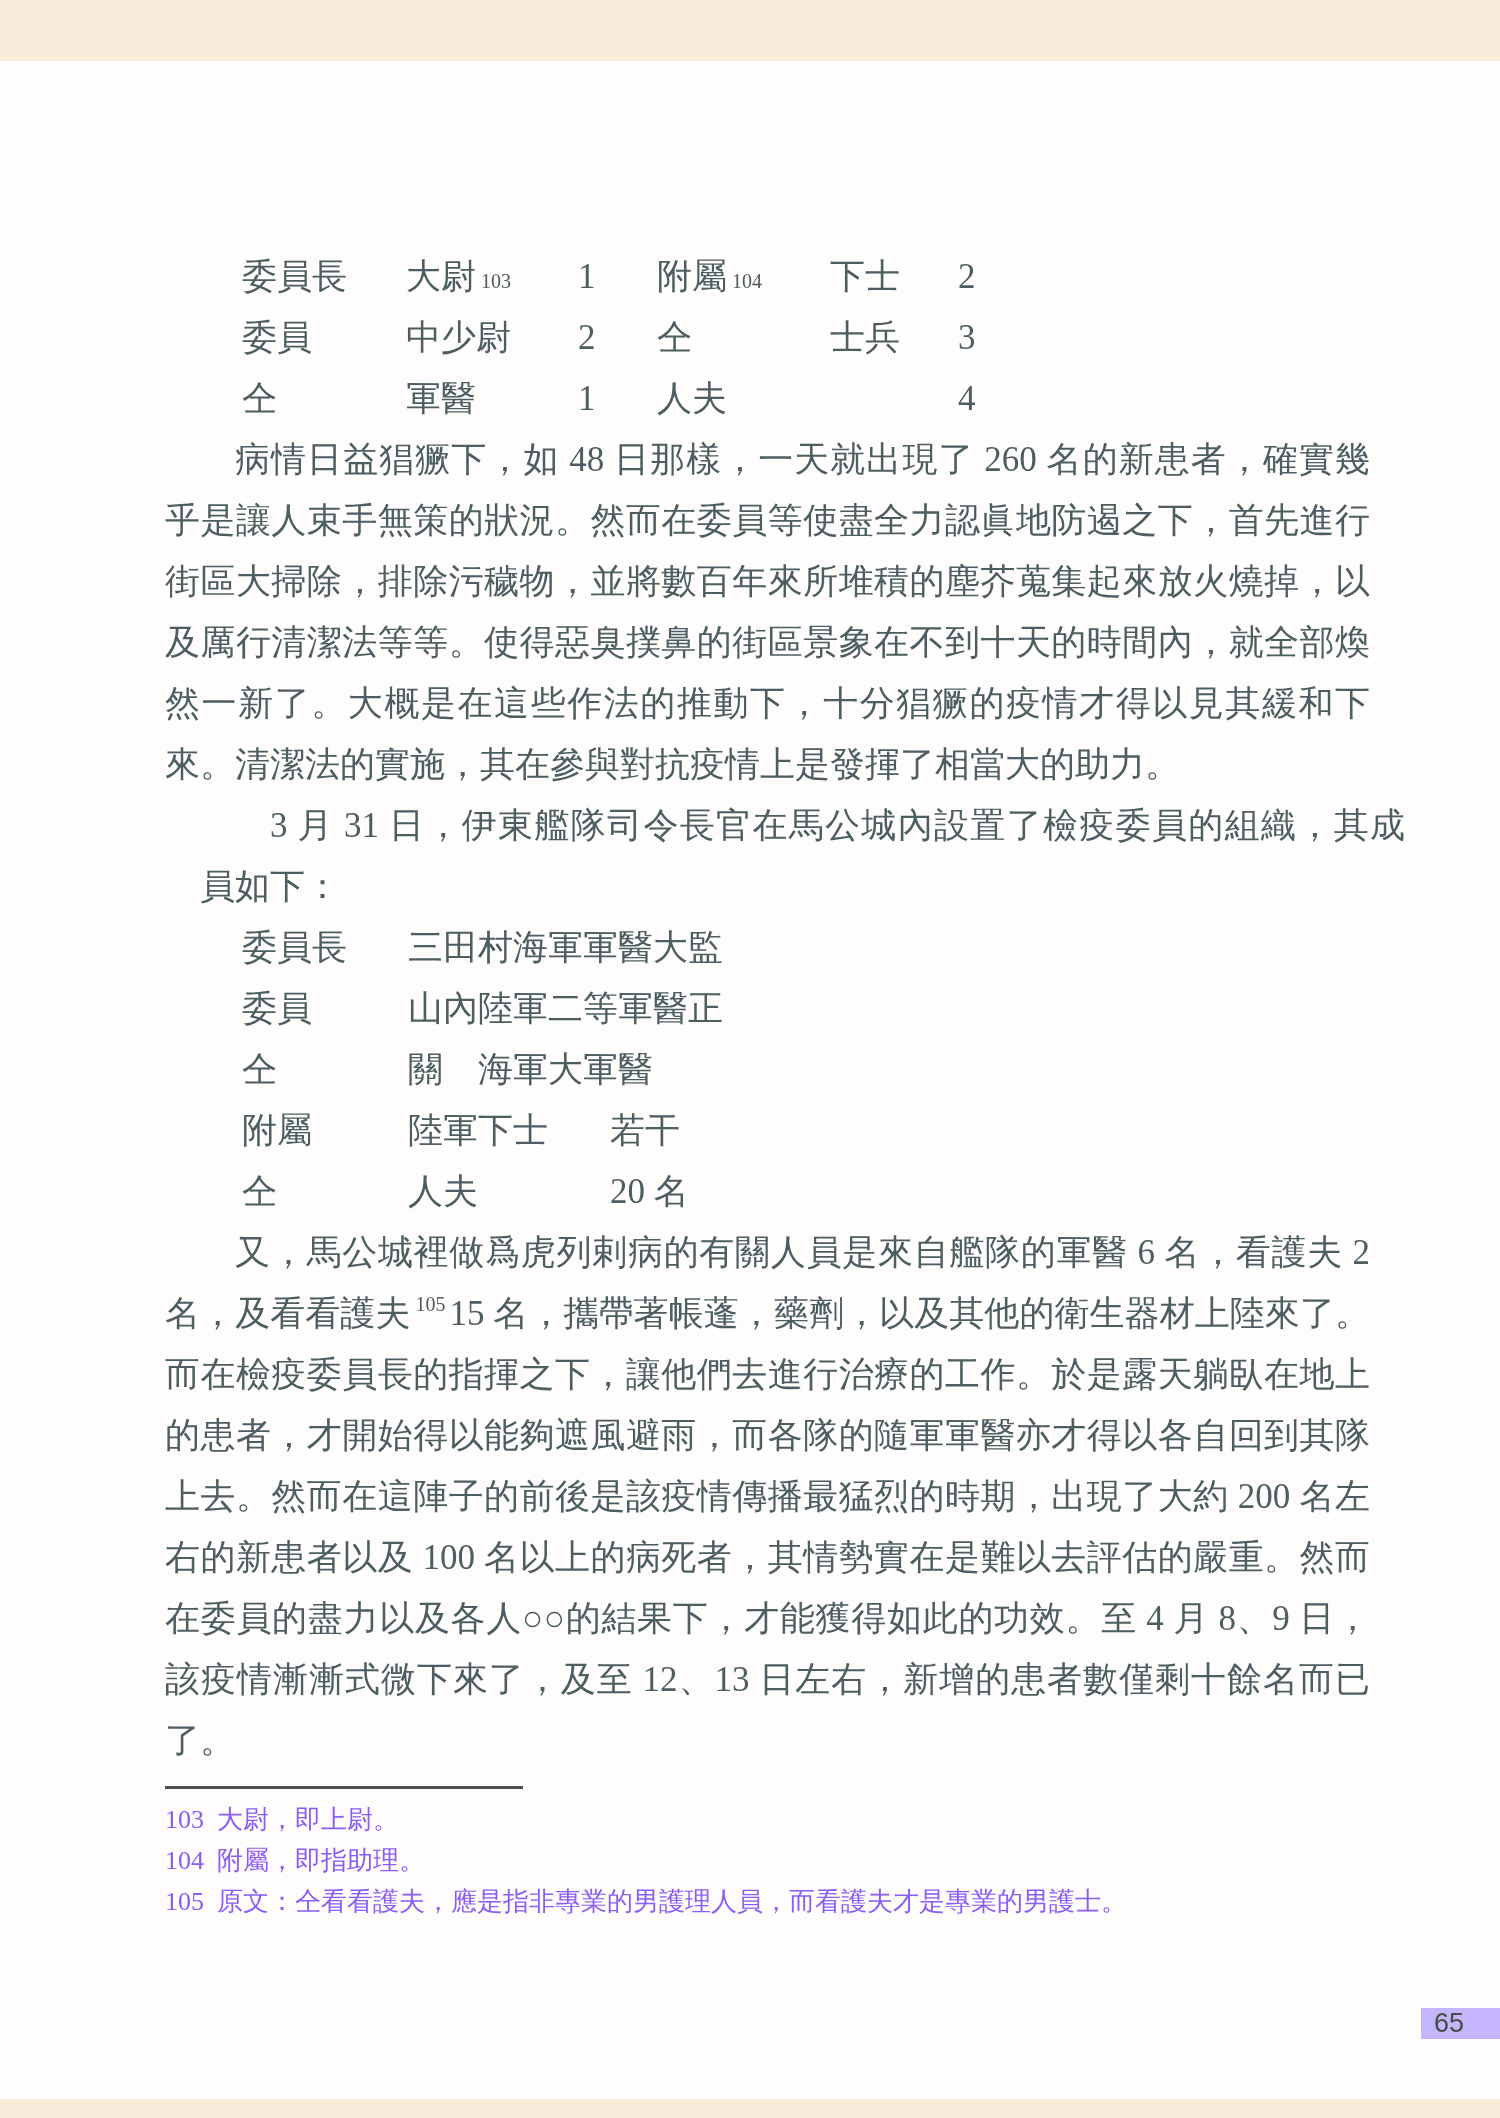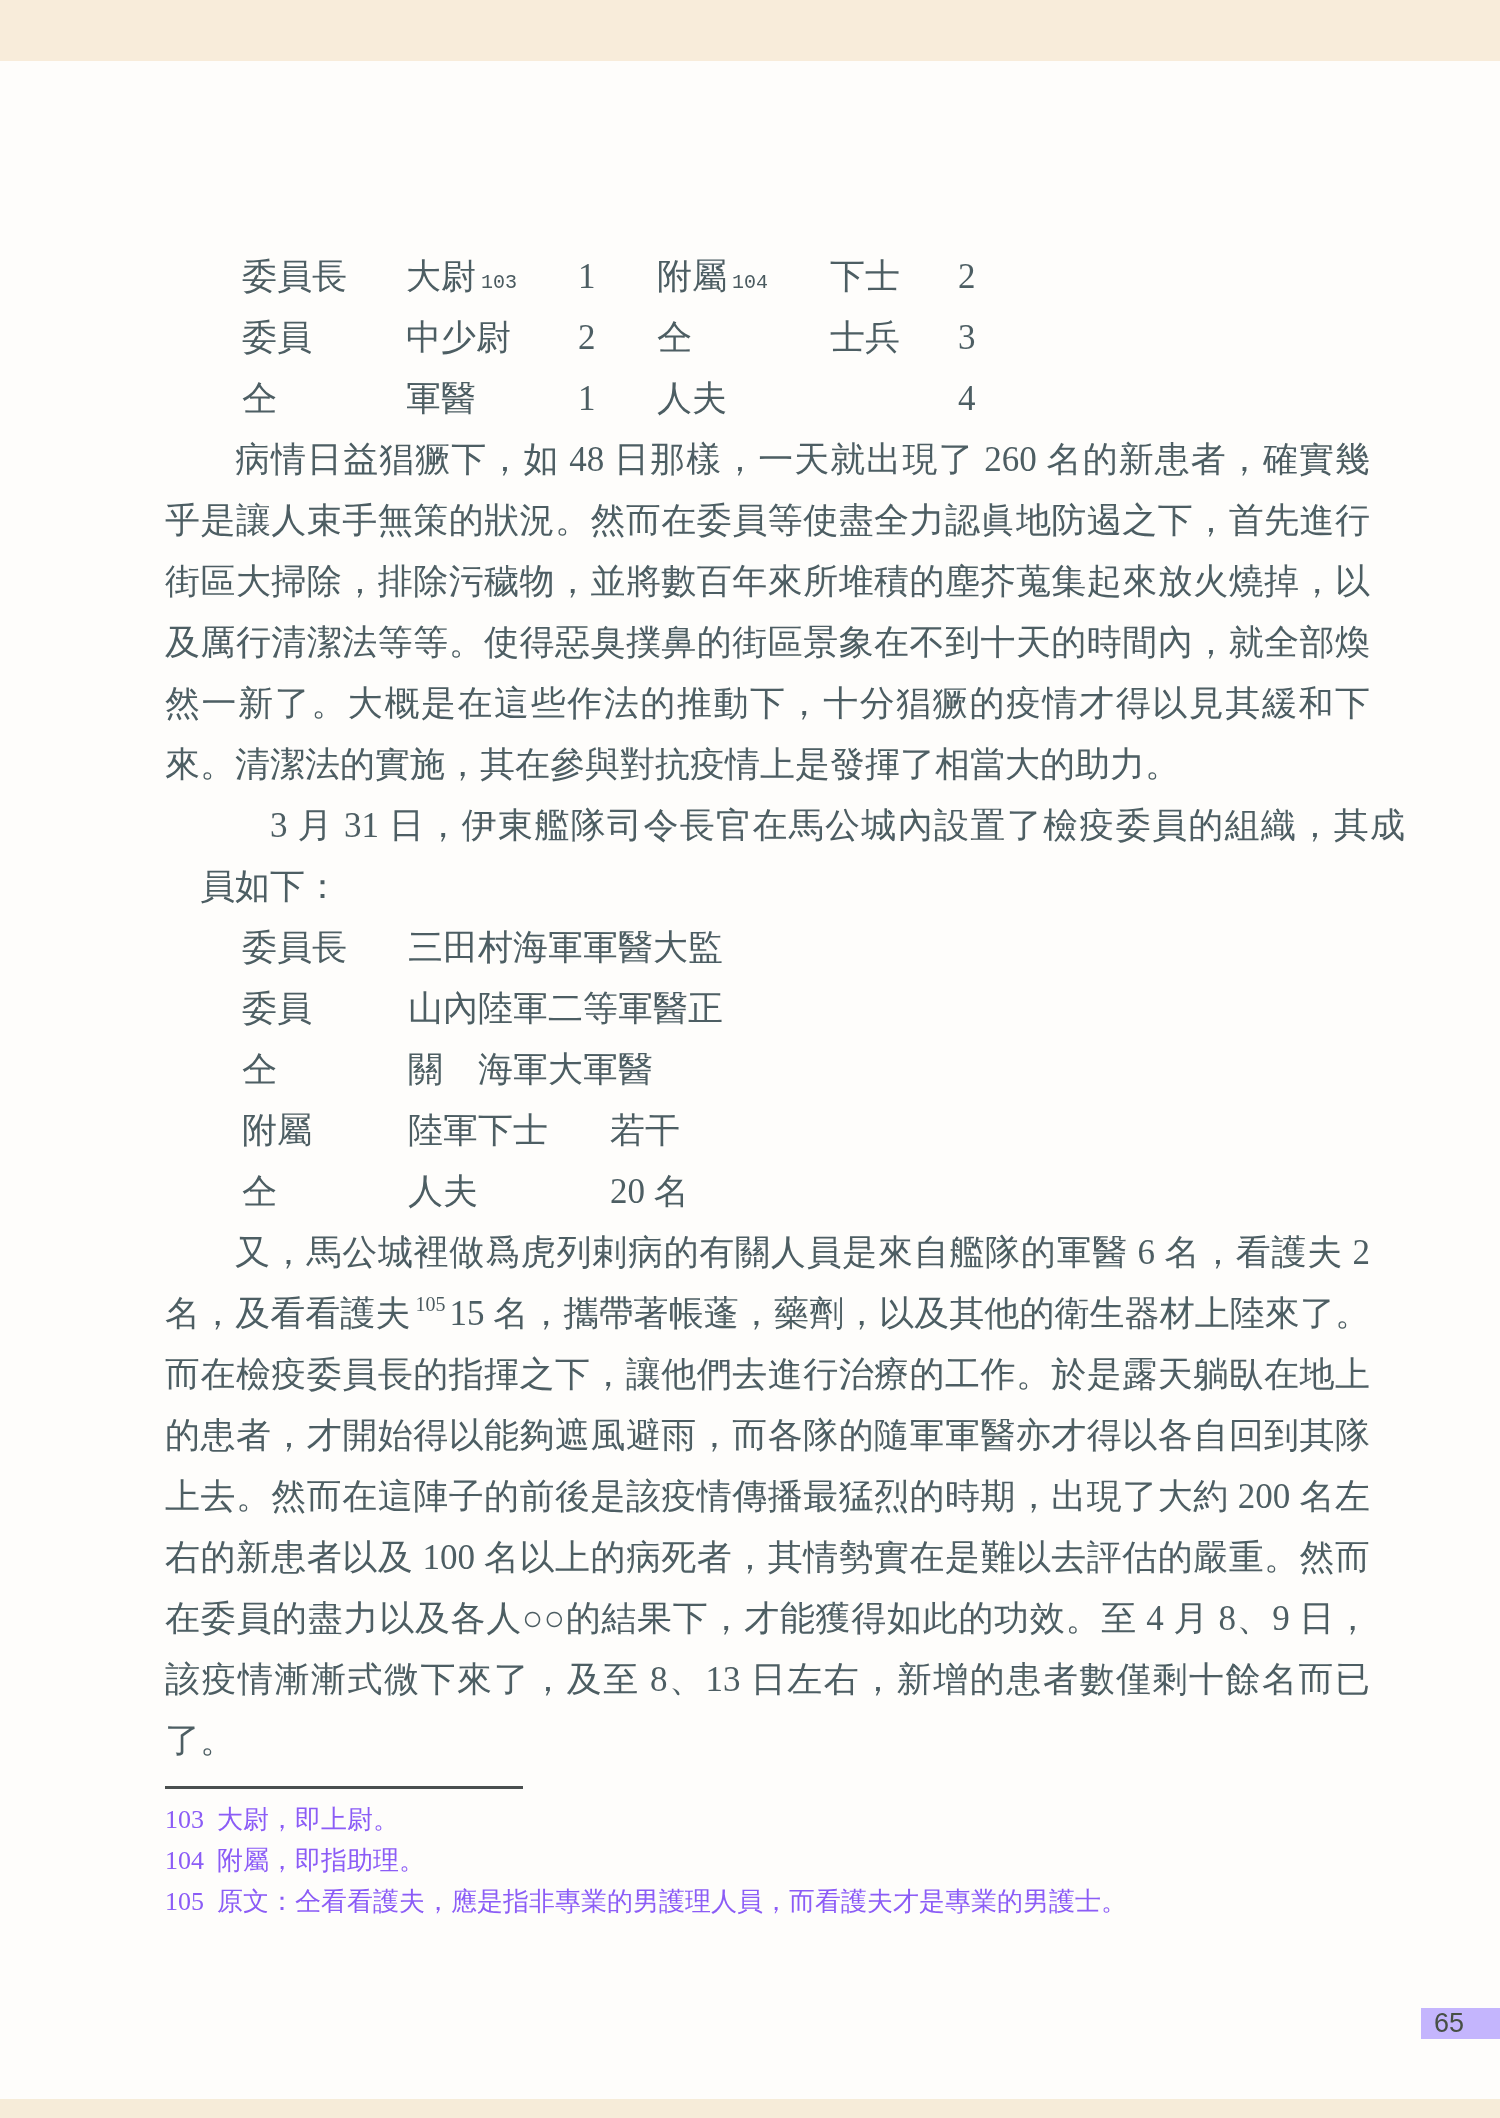--- a/index.html
+++ b/index.html
@@ -21,21 +21,21 @@
   .line { height:61px; line-height:61px; text-align:justify; text-align-last:justify; overflow:hidden; }
   .line.last { text-align-last:left; }
   .line.ind { padding-left:70px; }
 
   
   .trow { position:relative; height:61px; line-height:61px; }
   .trow span { position:absolute; top:0; white-space:pre; }
   .c1 { left:77px; }  .c2 { left:241px; } .c3 { left:413px; }
   .c4 { left:492px; } .c5 { left:665px; } .c6 { left:793px; }
   .l1 { left:77px; }  .l2 { left:243px; } .l3 { left:445px; }
-  .cell-inner { position:static !important;font-family:Liberation Mono, monospace; }
+  .cell-inner { position:static !important; }
 
   .sup {
     display:inline-block;
     font-size:20px;
     position:relative;
     top:-14px;
     margin:0 4px 0 5px;
     color:#4a5a5f;
   }
 
@@ -138,21 +138,21 @@
 </div>
 
 <div class="block" id="para3">
   <div class="line ind">又，馬公城裡做爲虎列剌病的有關人員是來自艦隊的軍醫 6 名，看護夫 2</div>
   <div class="line"><span>名，及看看護夫</span><span class="sup">105</span><span>15 名，攜帶著帳蓬，藥劑，以及其他的衛生器材上陸來了。</span></div>
   <div class="line">而在檢疫委員長的指揮之下，讓他們去進行治療的工作。於是露天躺臥在地上</div>
   <div class="line">的患者，才開始得以能夠遮風避雨，而各隊的隨軍軍醫亦才得以各自回到其隊</div>
   <div class="line">上去。然而在這陣子的前後是該疫情傳播最猛烈的時期，出現了大約 200 名左</div>
   <div class="line">右的新患者以及 100 名以上的病死者，其情勢實在是難以去評估的嚴重。然而</div>
   <div class="line">在委員的盡力以及各人○○的結果下，才能獲得如此的功效。至 4 月 8、9 日，</div>
-  <div class="line">該疫情漸漸式微下來了，及至 8、13 日左右，新增的患者數僅剩十餘名而已</div>
+  <div class="line">該疫情漸漸式微下來了，及至 12、13 日左右，新增的患者數僅剩十餘名而已</div>
   <div class="line last">了。</div>
 </div>
 
 <div id="footnote-divider"></div>
 <div class="block" id="footnotes">
   <div class="fn"><span class="fn-num">103</span><span>大尉，即上尉。</span></div>
   <div class="fn"><span class="fn-num">104</span><span>附屬，即指助理。</span></div>
   <div class="fn"><span class="fn-num">105</span><span>原文：仝看看護夫，應是指非專業的男護理人員，而看護夫才是專業的男護士。</span></div>
 </div>
 

